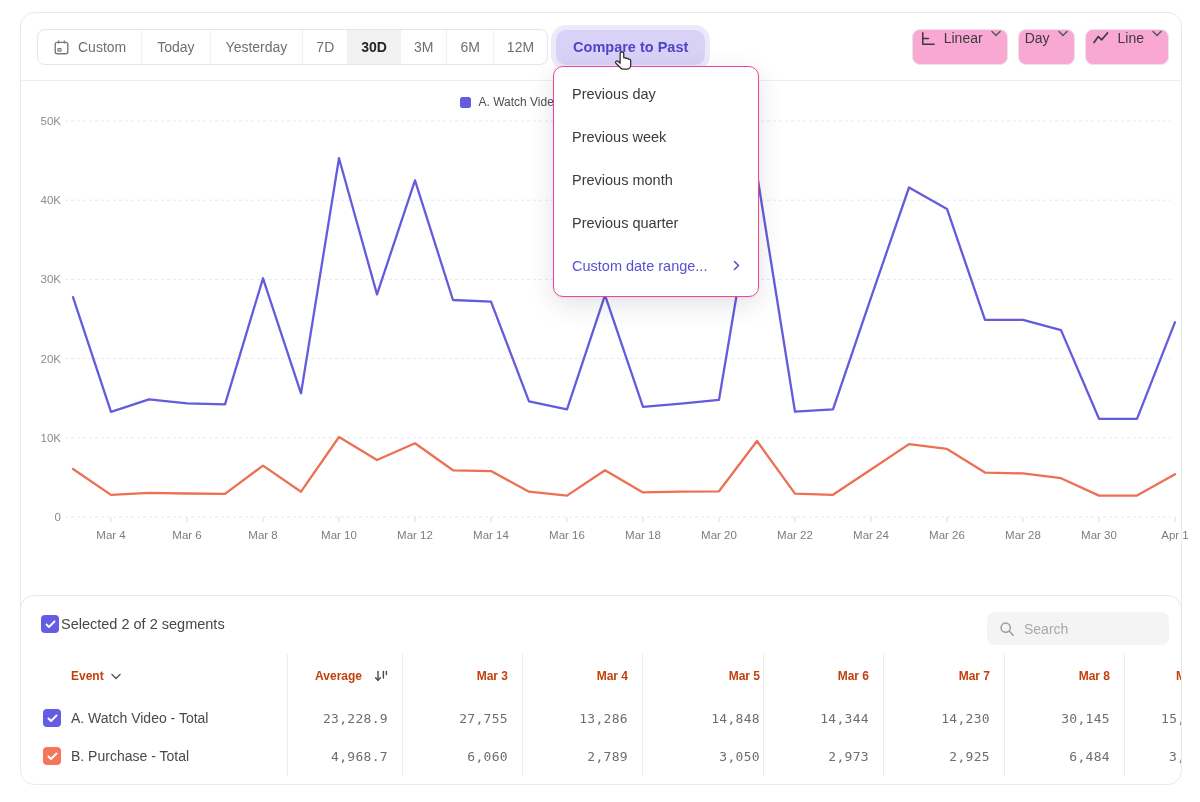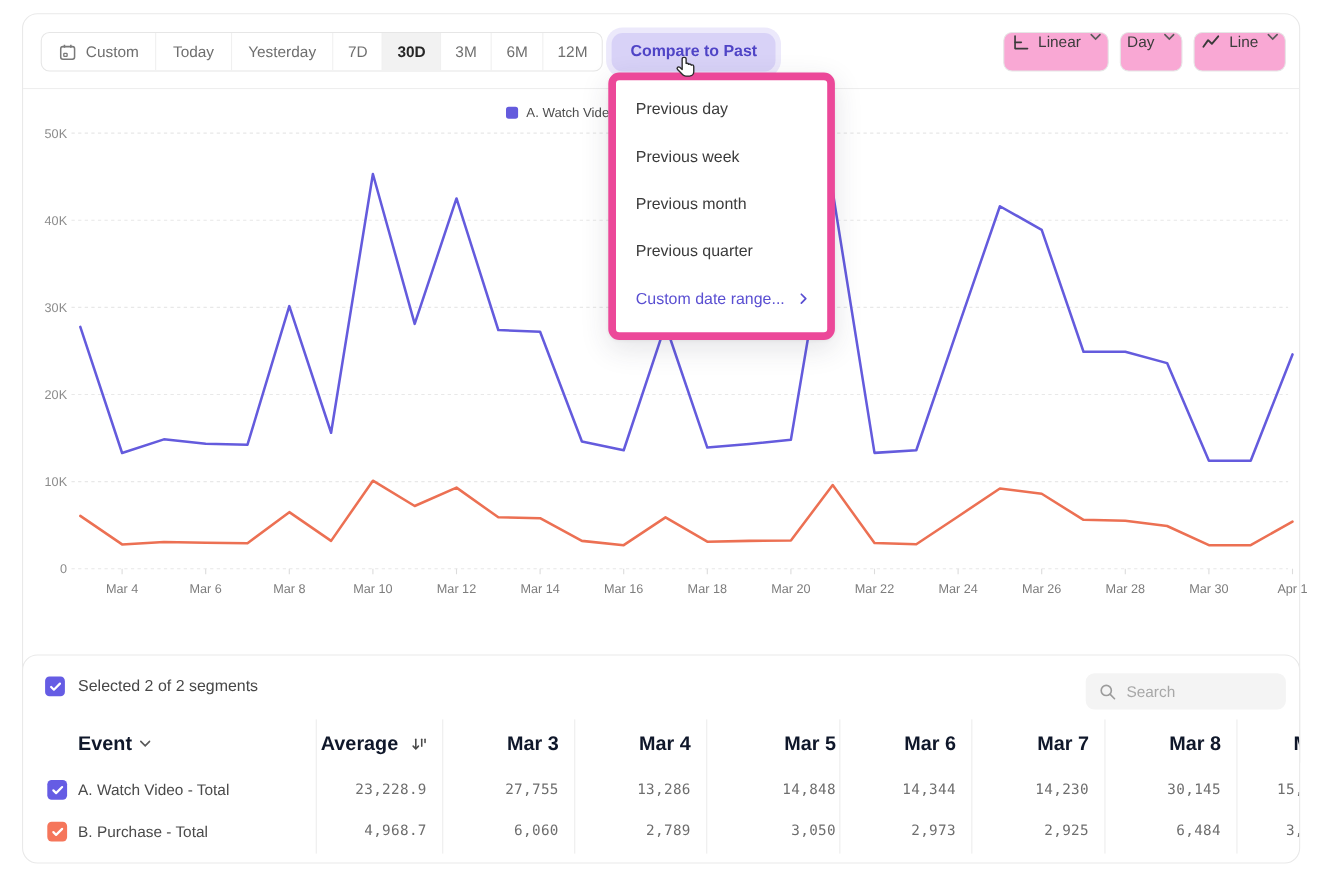--- a/index.html
+++ b/index.html
@@ -25,40 +25,40 @@
   .legend { position:absolute; left:0; right:0; top:82px; display:flex; justify-content:center; gap:26px; z-index:1; }
   .legend-item { display:flex; align-items:center; gap:7px; font-size:12px; color:#4e4e4e; cursor:pointer; }
   .swatch { width:11px; height:11px; border-radius:2.5px; }
 
   
   #chart-svg { position:absolute; left:0; top:68px; overflow:visible; }
   .axis-y { font-size:11.5px; fill:#8c8c8c; font-family:"Liberation Sans",sans-serif; }
   .axis-x { font-size:11.5px; fill:#7d7d7d; font-family:"Liberation Sans",sans-serif; }
 
   
-  #compare-menu { position:absolute; left:553px; top:66px; width:206px; background:#fff; border:7px solid #ec4899; border-radius:10px; box-shadow:0 8px 26px rgba(50,50,70,.13), 0 1px 3px rgba(0,0,0,.05); padding:5px 0 9px 0; z-index:50; }
+  #compare-menu { position:absolute; left:553px; top:66px; width:206px; background:#fff; border:1px solid #ec4899; border-radius:10px; box-shadow:0 8px 26px rgba(50,50,70,.13), 0 1px 3px rgba(0,0,0,.05); padding:5px 0 9px 0; z-index:50; }
   .menu-item { height:43px; display:flex; align-items:center; padding:0 18px; font-size:14.5px; color:#3b3b3b; cursor:pointer; }
   .menu-item.custom { color:#5a4fd2; justify-content:space-between; }
 
   #cursor { position:absolute; left:612px; top:50px; width:23px; height:23px; z-index:60; }
 
   
-  #select-row { position:absolute; left:20px; top:19px; display:flex; gap:12px; align-items:center; font-size:14.5px; color:#474747; }
+  #select-row { position:absolute; left:20px; top:19px; display:flex; gap:2px; align-items:center; font-size:14.5px; color:#474747; }
   .cbx { width:18px; height:18px; border-radius:4px; display:flex; align-items:center; justify-content:center; flex:none; cursor:pointer; }
   #search-box { position:absolute; right:12px; top:16px; width:182px; height:33px; background:#f4f4f4; border-radius:8px; display:flex; align-items:center; padding:0 12px; gap:9px; }
   #search-box input { border:none; background:transparent; outline:none; font-size:14px; color:#444; width:130px; font-family:"Liberation Sans",sans-serif; }
   #search-box input::placeholder { color:#a8a8a8; }
 
   .vsep { position:absolute; top:58px; bottom:8px; width:1px; background:#ededed; }
   .trow { position:absolute; left:0; right:0; }
   .thead { top:60px; height:40px; }
   .trow1 { top:103px; height:38px; }
   .trow2 { top:141px; height:38px; }
   .cell { position:absolute; top:50%; transform:translateY(-50%); }
-  .hdr { font-size:18px; font-weight:600; color:#0f172a; }
+  .hdr { font-size:12px; font-weight:600; color:#c2410c; }
   .val { font-size:13px; font-family:"DejaVu Sans Mono",monospace; color:#6e6e6e; letter-spacing:.3px; }
   .rowlabel { font-size:14px; color:#4a4a4a; }
   .c-cbx { left:22px; }
   .c-event { left:50px; display:flex; align-items:center; gap:7px; }
   .c-avg { left:266px; width:101px; text-align:right; display:flex; justify-content:flex-end; align-items:center; gap:12px; }
   .c-avg-v { left:266px; width:101px; text-align:right; }
   .c-m3 { left:381px; width:106px; text-align:right; }
   .c-m4 { left:501px; width:106px; text-align:right; }
   .c-m5 { left:632px; width:107px; text-align:right; }
   .c-m6 { left:742px; width:106px; text-align:right; }

